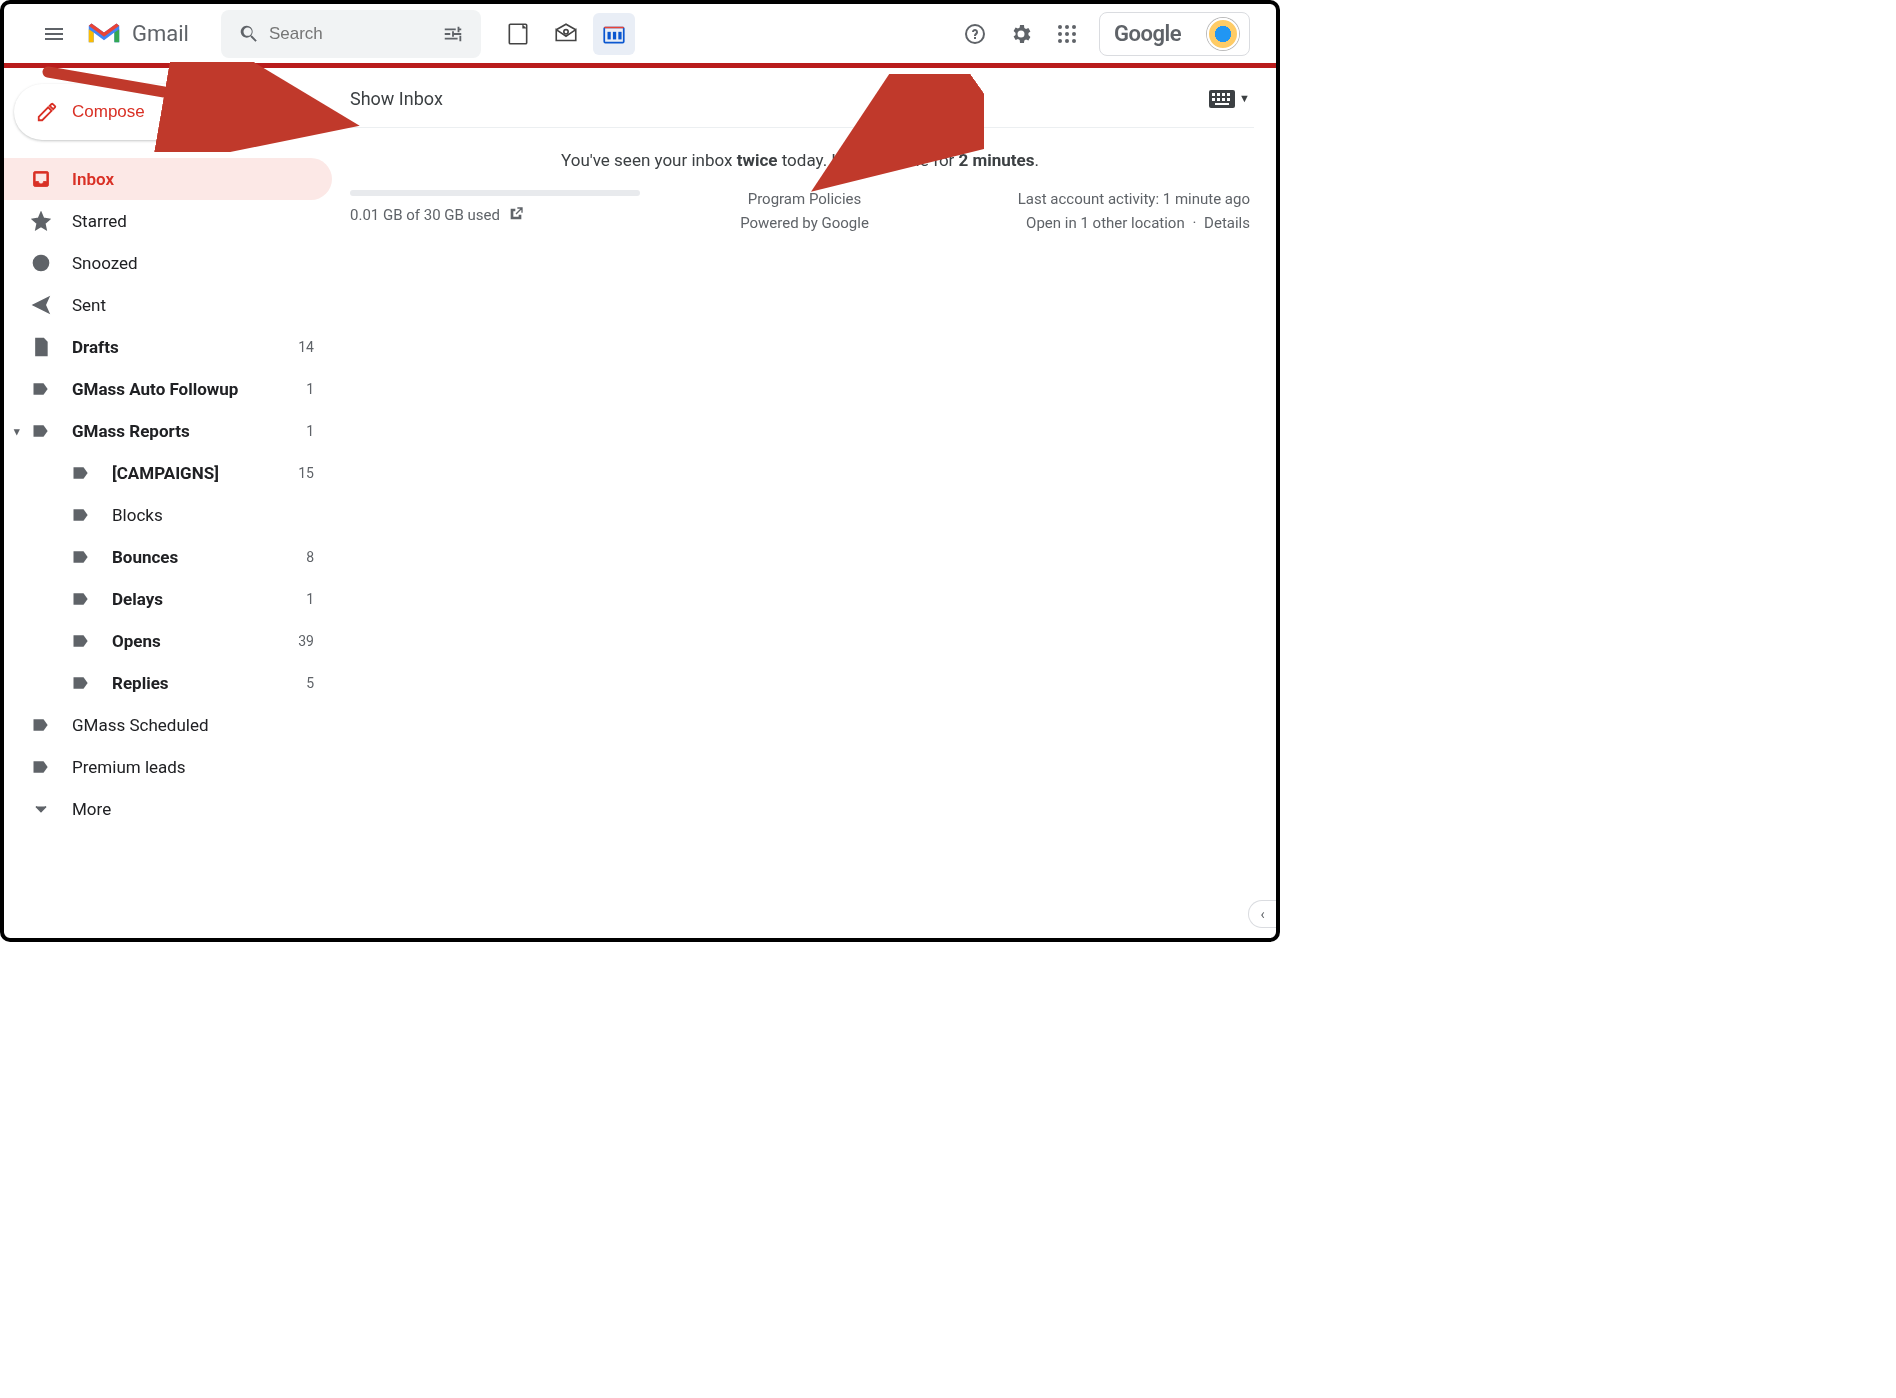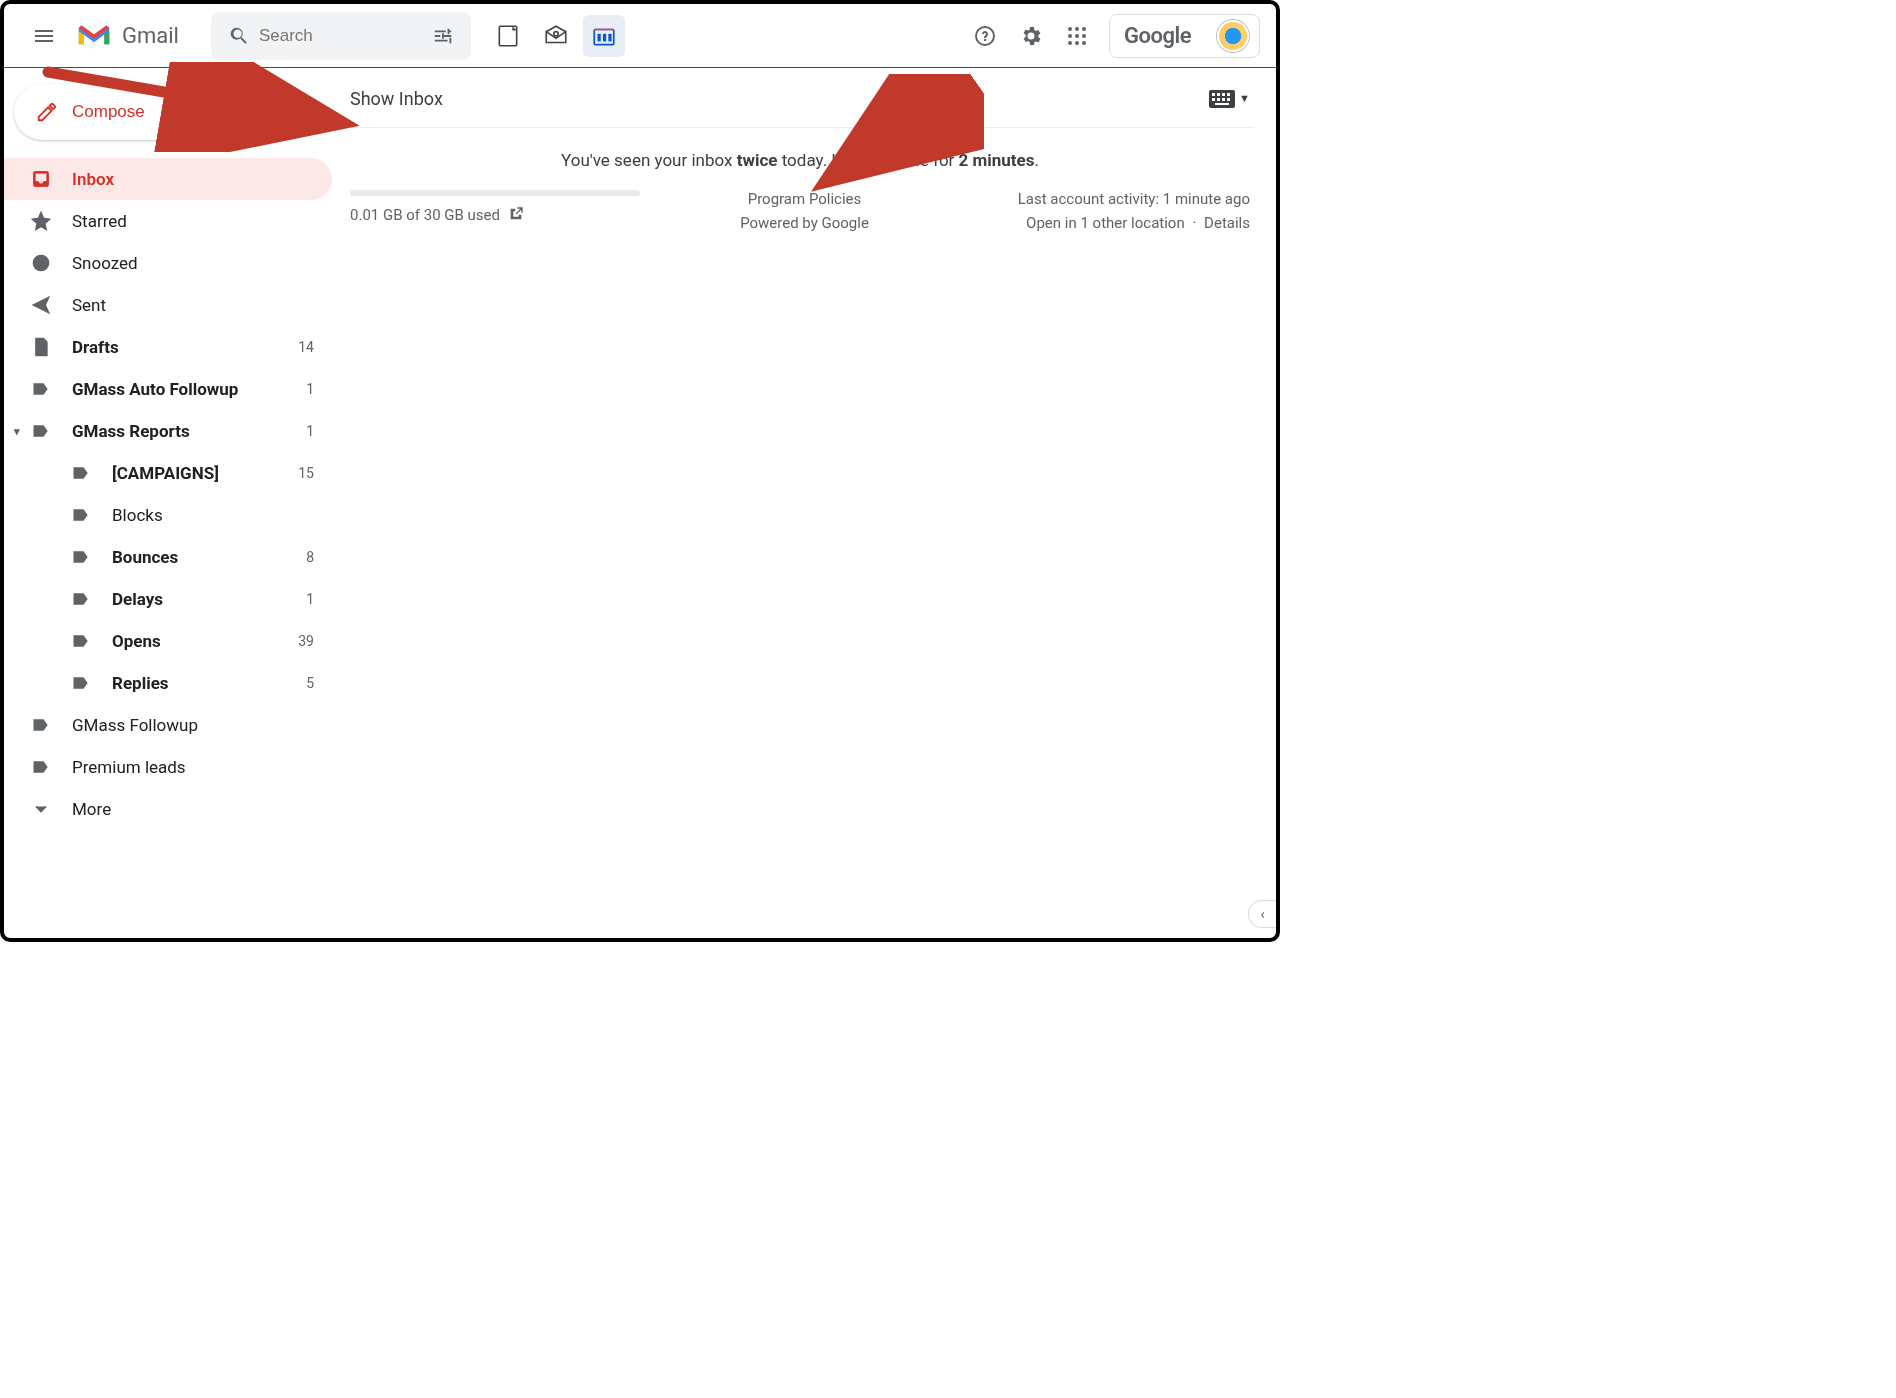--- a/index.html
+++ b/index.html
@@ -1,19 +1,19 @@
 <!DOCTYPE html>
 <html><head>
 <meta charset="utf-8">
 <style>
   * { box-sizing: border-box; margin: 0; padding: 0; }
   html, body { width: 100%; height: 100%; font-family: "Google Sans", Roboto, Arial, sans-serif; background: #fff; color: #202124; }
   .frame { width: 1280px; height: 942px; border: 4px solid #000; border-radius: 10px; overflow: hidden; position: relative; background: #fff; }
   
-  .header { display: flex; align-items: center; height: 64px; padding: 0 16px; gap: 8px; border-bottom: 1px solid #b91c1c; }
+  .header { display: flex; align-items: center; height: 64px; padding: 0 26px; gap: 8px; border-bottom: 5px solid #b91c1c; }
   .hamburger { width: 48px; height: 48px; display: flex; align-items: center; justify-content: center; border-radius: 50%; cursor: pointer; }
   .hamburger svg { width: 24px; height: 24px; fill: #5f6368; }
   .logo-wrap { display: flex; align-items: center; gap: 10px; margin-right: 24px; }
   .gmail-logo { width: 36px; height: 28px; }
   .app-name { font-size: 22px; color: #5f6368; font-weight: 400; }
   .search-bar { flex: 0 0 auto; width: 260px; height: 48px; background: #f1f3f4; border-radius: 8px; display: flex; align-items: center; padding: 0 8px; }
   .search-bar .s-icon { width: 40px; height: 40px; display:flex; align-items:center; justify-content:center; cursor: pointer; }
   .search-bar input { flex: 1; border: none; background: transparent; font-size: 17px; color: #5f6368; outline: none; min-width: 0; }
   .search-bar .tune { width: 40px; height: 40px; display:flex; align-items:center; justify-content:center; cursor:pointer; }
   .ext-icons { display:flex; gap:6px; margin-left: 8px; }
@@ -288,21 +288,21 @@
             </span>
           <span class="nv-label">Replies</span>
           <span class="nv-count">5</span>
         </li>
         <li class="nav-item">
           <span class="nv-icon">
               <svg viewBox="0 0 24 24">
                 <path d="M3 5h12l5 7-5 7H3z"></path>
               </svg>
             </span>
-          <span class="nv-label">GMass Followup</span>
+          <span class="nv-label">GMass Scheduled</span>
         </li>
         <li class="nav-item">
           <span class="nv-icon">
               <svg viewBox="0 0 24 24">
                 <path d="M3 5h12l5 7-5 7H3z"></path>
               </svg>
             </span>
           <span class="nv-label">Premium leads</span>
         </li>
         <li class="nav-item">

